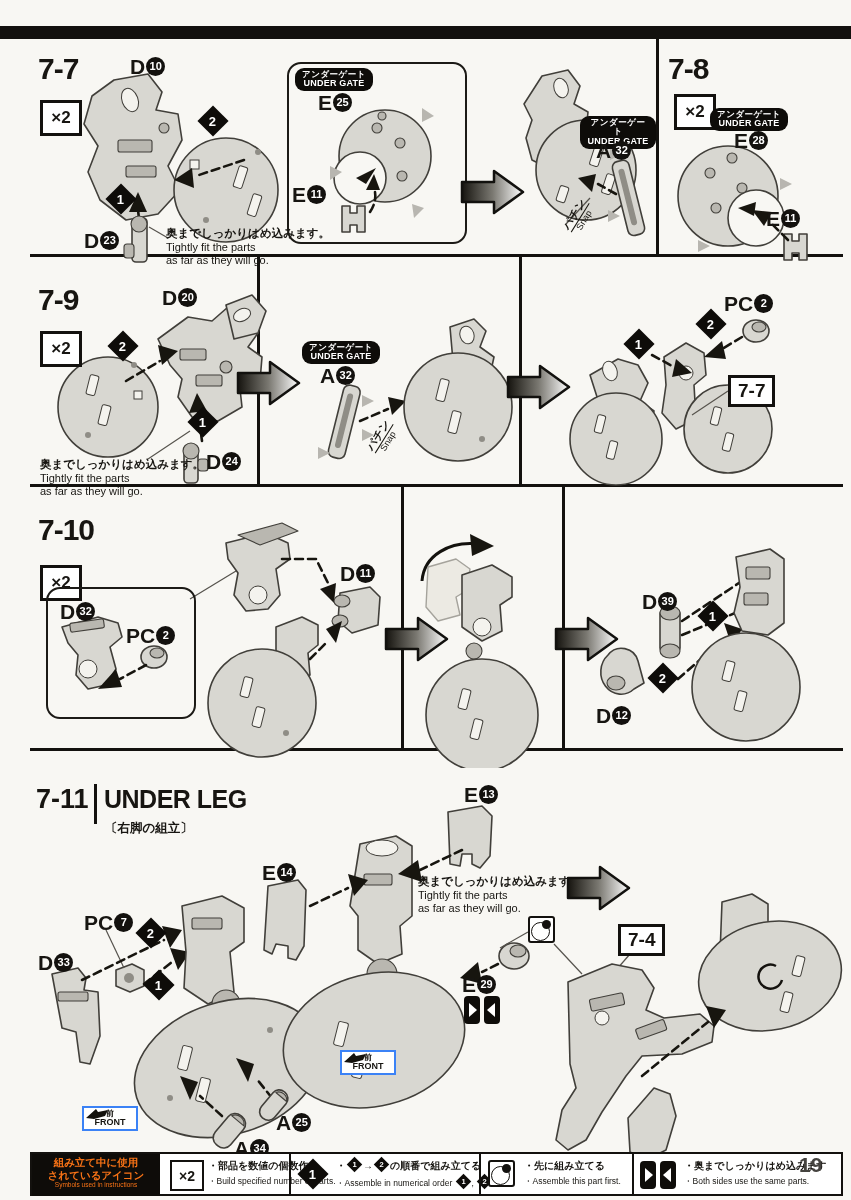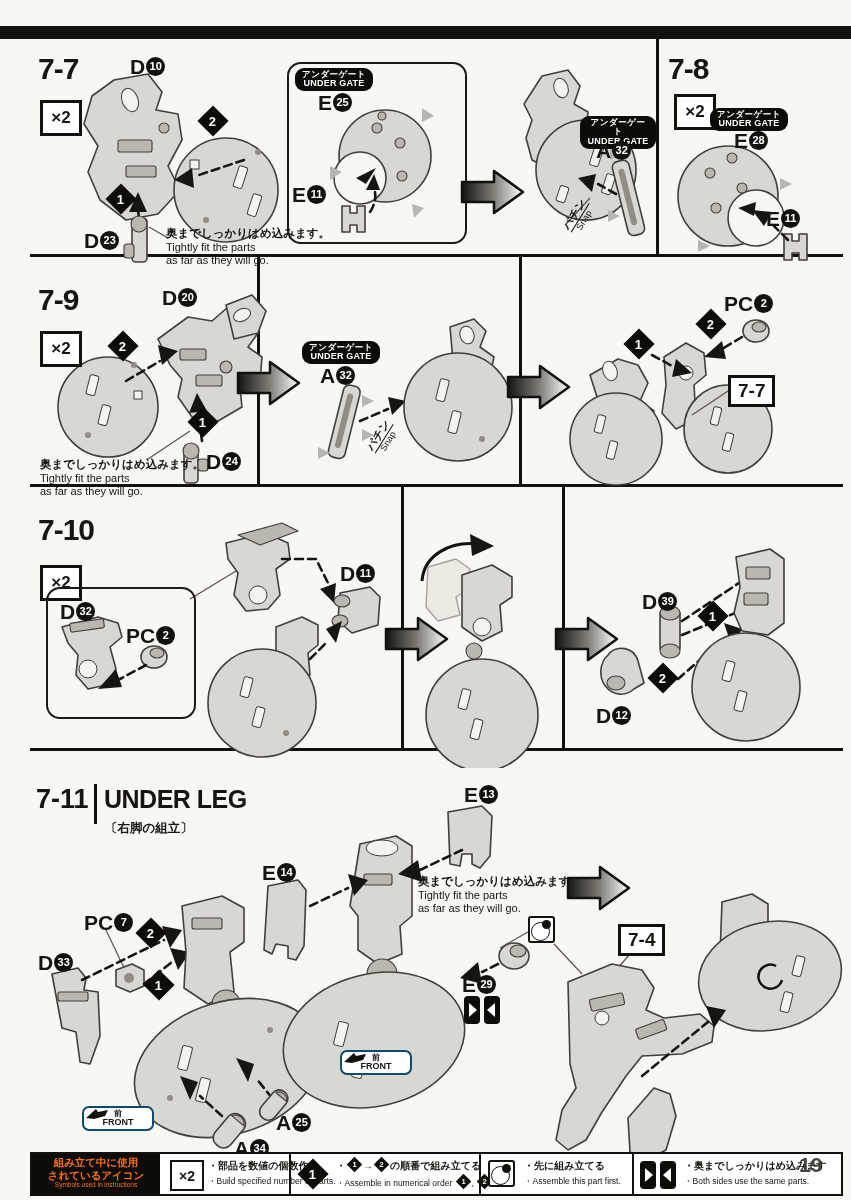--- a/index.html
+++ b/index.html
@@ -19,21 +19,21 @@
          font-size:11px;font-weight:700;align-items:center;justify-content:center;margin-left:1px;}
   .dmark{width:22px;height:22px;background:#0e0c09;display:flex;align-items:center;justify-content:center;
          transform:rotate(45deg);}
   .dmark span{transform:rotate(-45deg);color:#fff;font-size:13px;font-weight:700;}
   .ug{background:#0e0c09;color:#fff;border-radius:9px;padding:2px 7px;text-align:center;line-height:1.1;}
   .ug .jp{font-size:8.5px;font-weight:700;letter-spacing:.5px;}
   .ug .en{font-size:9px;font-weight:700;letter-spacing:.2px;}
   .note .jp{font-size:11.5px;font-weight:700;white-space:nowrap;}
   .note .en{font-size:11px;line-height:1.18;white-space:nowrap;}
   .refbox{border:3px solid #13110e;background:#fff;padding:0 7px;font-size:19px;font-weight:700;line-height:26px;}
-  .front{width:44px;border:2px solid #0c4a6e;border-radius:7px;background:#fff;text-align:center;padding:2px 12px 1px;}
+  .front{width:44px;border:2px solid #3b82f6;border-radius:0;background:#fff;text-align:center;padding:2px 4px 1px;}
   .front .jp{font-size:8px;font-weight:700;line-height:1;}
   .front .en{font-size:9px;font-weight:700;line-height:1.1;}
   .snap{transform:rotate(-58deg);text-align:center;line-height:1;}
   .snap .jp{font-size:11px;font-weight:700;display:block;border-bottom:1.5px solid #17150f;padding-bottom:1px;}
   .snap .en{font-size:9px;display:block;}
   .callout{border:2.5px solid #1c1a16;border-radius:14px;}
   .t711{font-weight:700;font-size:27px;line-height:1;}
   .t711-title{font-weight:700;font-size:25px;line-height:1;letter-spacing:-.5px;}
   .t711-sub{font-size:12.5px;font-weight:700;}
   .tbar{width:3px;background:#13110e;}

